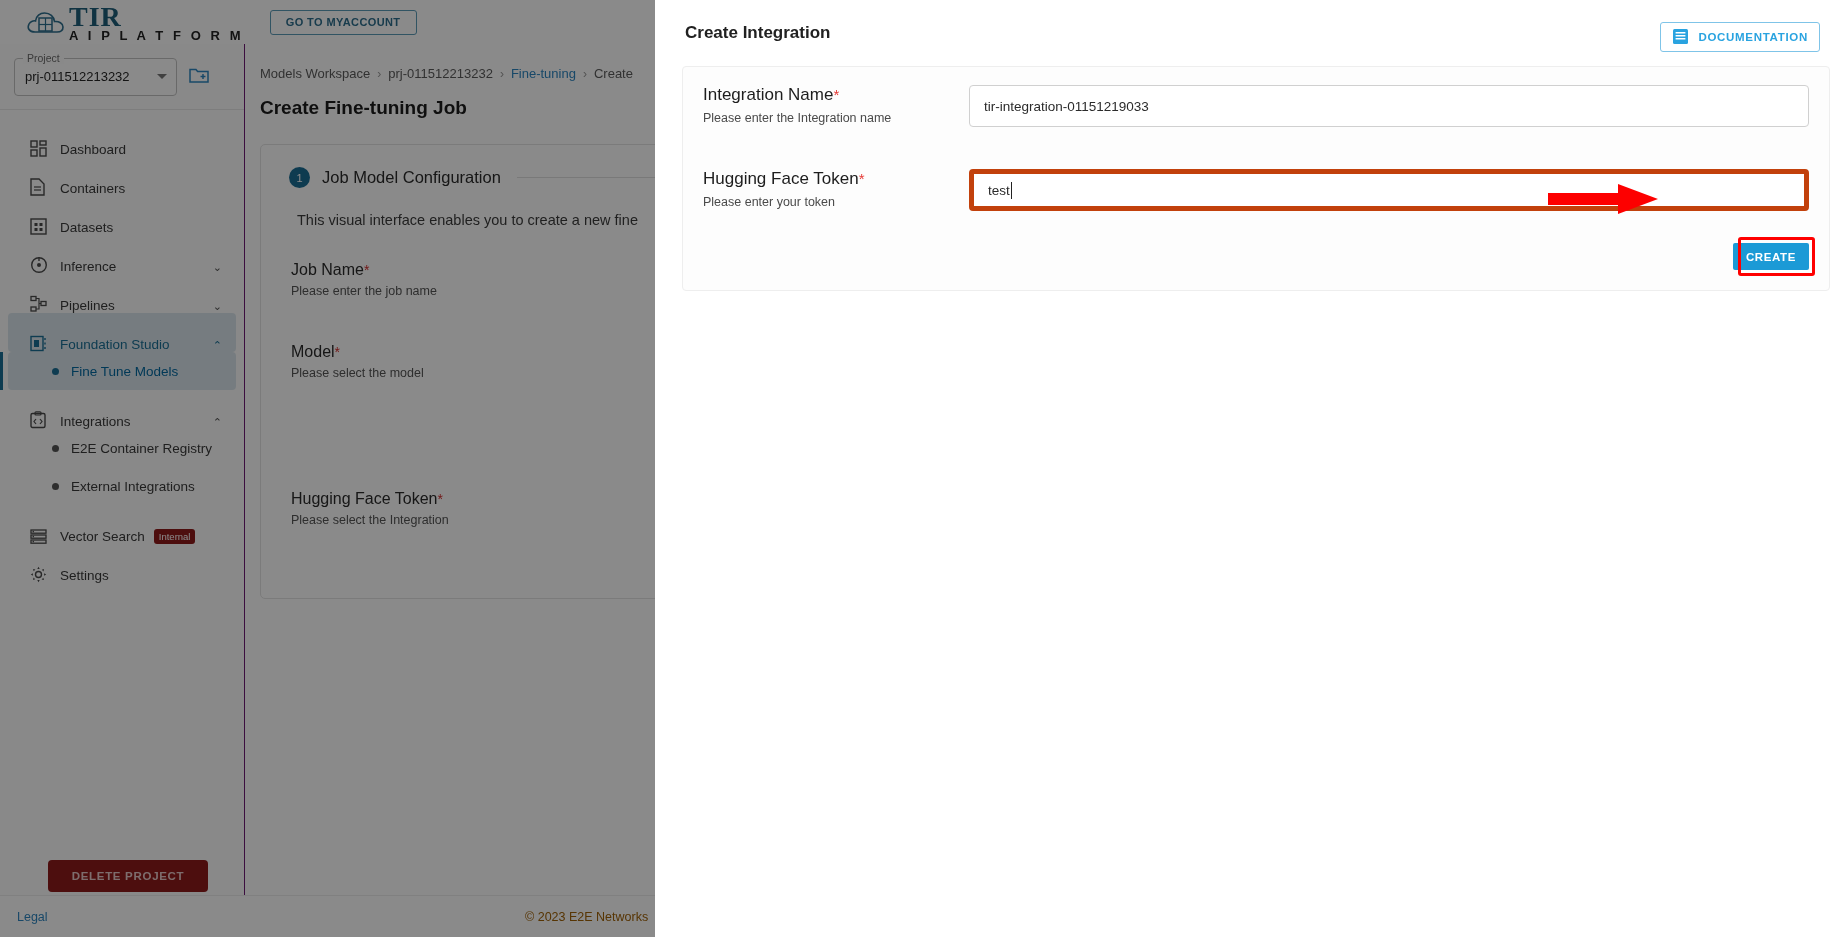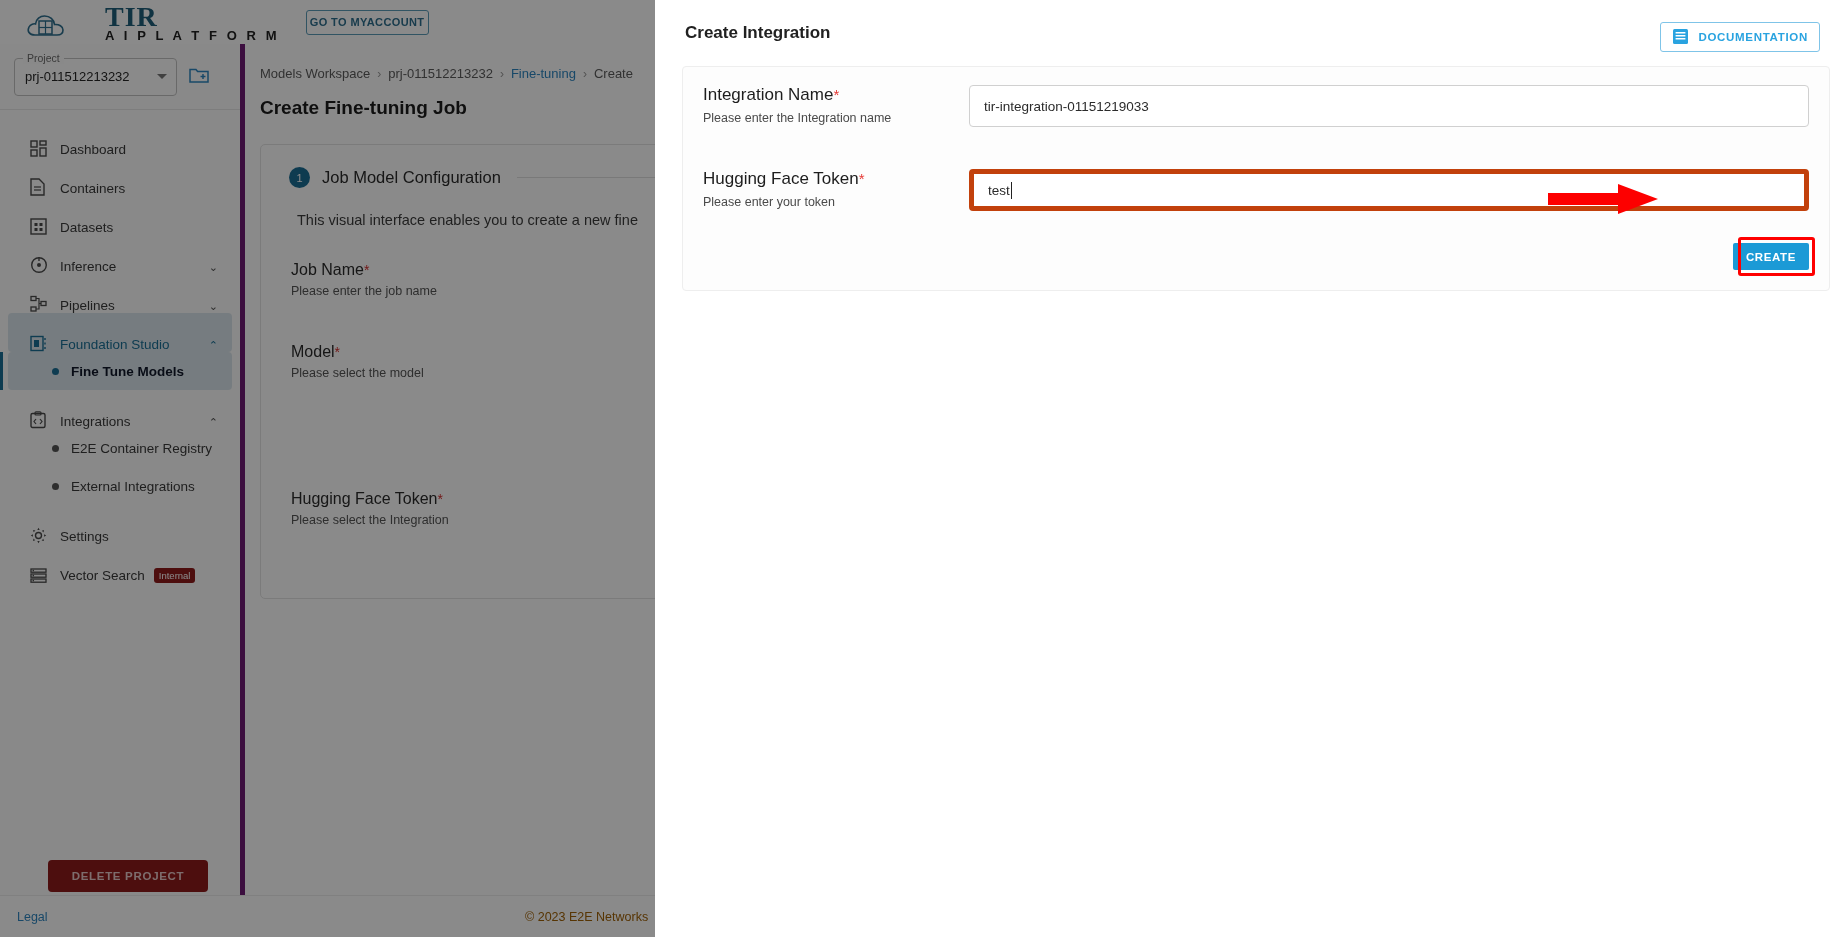--- a/index.html
+++ b/index.html
@@ -13,45 +13,45 @@
   #root { position: relative; width: 1847px; height: 937px; }
 
   
   #app-bg { position: absolute; inset: 0; background: #ffffff; }
 
   
   .topbar {
     position: absolute; top: 0; left: 0; width: 1847px; height: 44px;
     background: #ffffff; display: flex; align-items: center;
   }
-  .logo-wrap { display: flex; align-items: flex-end; margin-left: 25px; gap: 36px; }
+  .logo-wrap { display: flex; align-items: center; margin-left: 25px; }
   .logo-cloud { position: relative; width: 42px; height: 32px; }
   .logo-cloud svg { display: block; }
   .logo-text { display: flex; flex-direction: column; margin-left: 2px; }
   .logo-tir {
     font-family: "Liberation Serif", "DejaVu Serif", serif;
     font-size: 28px; font-weight: 700; color: #1f5f7a; line-height: 26px;
     letter-spacing: 1px;
   }
   .logo-sub {
     font-size: 13px; font-weight: 700; color: #222; letter-spacing: 3.1px;
     line-height: 10px; margin-top: 1px;
   }
   .myaccount-btn {
-    margin-left: 26px; height: 25px; padding: 0 3px;
+    margin-left: 26px; height: 25px; padding: 0 15px;
     border: 1px solid #5c9bb8; border-radius: 3px;
     color: #2e6f8e; background: transparent;
     font-size: 11px; font-weight: 600; letter-spacing: .4px;
     display: flex; align-items: center; cursor: pointer;
   }
 
   
   .sidebar {
     position: absolute; top: 44px; left: 0; width: 245px; height: 870px;
-    background: #fdfdfd; border-right: 5px solid #701a75;
+    background: #fdfdfd; border-right: 1px solid #701a75;
   }
   .project-block {
     height: 66px; border-bottom: 1px solid #e8e8e8;
     display: flex; align-items: center; padding: 0 14px;
   }
   .project-select {
     position: relative; width: 163px; height: 38px;
     border: 1px solid #c3c3c3; border-radius: 4px;
     display: flex; align-items: center; padding: 0 10px;
     background: #fff;
@@ -86,21 +86,21 @@
 
   .subitem {
     height: 38px; display: flex; align-items: center;
     padding-left: 44px; font-size: 13.5px; color: #3a3a3a;
     cursor: pointer; margin: 0 8px; border-radius: 4px; position: relative;
   }
   .subitem .dot {
     width: 7px; height: 7px; border-radius: 50%; background: #555;
     margin-right: 12px;
   }
-  .subitem.sel { background: #dbe6ec; color: #0f172a; font-weight: bold; }
+  .subitem.sel { background: #dbe6ec; color: #0369a1; }
   .subitem.sel .dot { background: #1a6f96; }
   .subitem.sel::before {
     content: ""; position: absolute; left: -8px; top: 0;
     width: 3px; height: 38px; background: #1a6f96;
   }
   .badge-internal {
     margin-left: 9px; background: #8f1a1a; color: #fff;
     font-size: 9.5px; padding: 2px 5px; border-radius: 3px;
   }
   .delete-project {
@@ -358,41 +358,41 @@
           <span>E2E Container Registry</span>
         </div>
 
         <div class="subitem">
           <span class="dot"></span>
           <span>External Integrations</span>
         </div>
 
         <div class="navitem">
           <span class="nico">
-            <svg width="17" height="17" viewBox="0 0 17 17">
-                <circle cx="8.5" cy="8.5" r="3" fill="none" stroke="#4b4b4b" stroke-width="1.4"></circle>
-                <path d="M8.5 0.8 l1.2 2.1 h-2.4 Z M8.5 16.2 l-1.2 -2.1 h2.4 Z M0.8 8.5 l2.1 -1.2 v2.4 Z M16.2 8.5 l-2.1 1.2 v-2.4 Z M3 3 l2.4 0.5 l-1.7 1.7 Z M14 14 l-2.4 -0.5 l1.7 -1.7 Z M14 3 l-0.5 2.4 l-1.7 -1.7 Z M3 14 l0.5 -2.4 l1.7 1.7 Z" fill="#4b4b4b"></path>
-              </svg>
-          </span>
-          <span class="nlabel">Settings</span>
-        </div>
-
-        <div class="navitem">
-          <span class="nico">
             <svg width="17" height="15" viewBox="0 0 17 15">
                 <rect x="1" y="1" width="15" height="3.2" fill="none" stroke="#4b4b4b" stroke-width="1.3"></rect>
                 <rect x="1" y="6" width="15" height="3.2" fill="none" stroke="#4b4b4b" stroke-width="1.3"></rect>
                 <rect x="1" y="11" width="15" height="3.2" fill="none" stroke="#4b4b4b" stroke-width="1.3"></rect>
                 <circle cx="3.3" cy="2.6" r="0.8" fill="#4b4b4b"></circle>
                 <circle cx="3.3" cy="7.6" r="0.8" fill="#4b4b4b"></circle>
                 <circle cx="3.3" cy="12.6" r="0.8" fill="#4b4b4b"></circle>
               </svg>
           </span>
           <span class="nlabel">Vector Search</span>
           <span class="badge-internal">Internal</span>
+        </div>
+
+        <div class="navitem">
+          <span class="nico">
+            <svg width="17" height="17" viewBox="0 0 17 17">
+                <circle cx="8.5" cy="8.5" r="3" fill="none" stroke="#4b4b4b" stroke-width="1.4"></circle>
+                <path d="M8.5 0.8 l1.2 2.1 h-2.4 Z M8.5 16.2 l-1.2 -2.1 h2.4 Z M0.8 8.5 l2.1 -1.2 v2.4 Z M16.2 8.5 l-2.1 1.2 v-2.4 Z M3 3 l2.4 0.5 l-1.7 1.7 Z M14 14 l-2.4 -0.5 l1.7 -1.7 Z M14 3 l-0.5 2.4 l-1.7 -1.7 Z M3 14 l0.5 -2.4 l1.7 1.7 Z" fill="#4b4b4b"></path>
+              </svg>
+          </span>
+          <span class="nlabel">Settings</span>
         </div>
       </div>
 
       <button class="delete-project">DELETE PROJECT</button>
     </div>
 
     <div class="main">
       <div class="breadcrumb">
         <span class="crumb">Models Workspace</span>
         <span class="sep">›</span>

